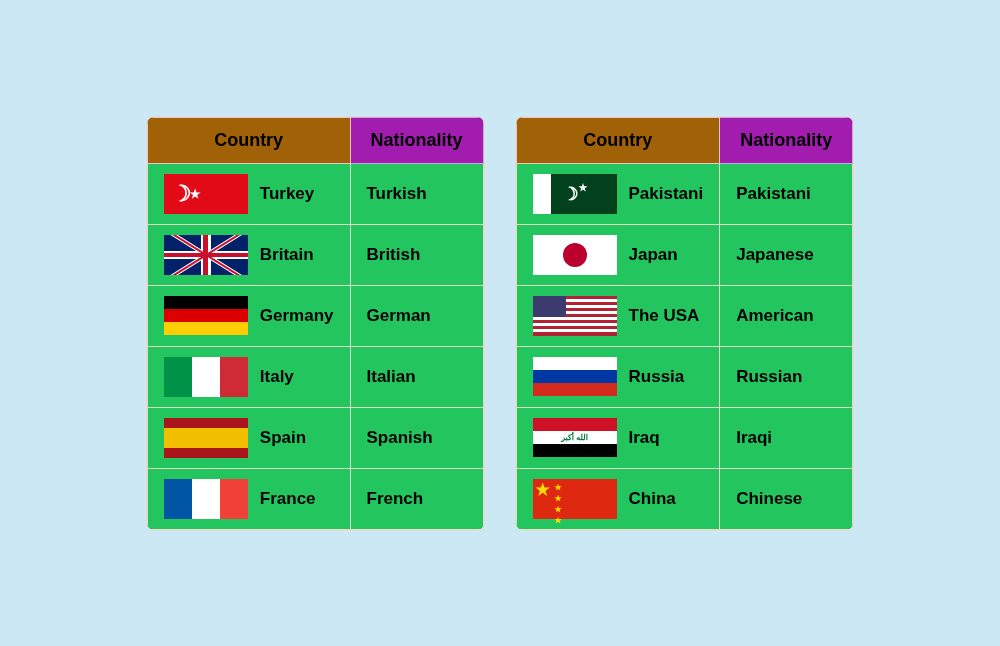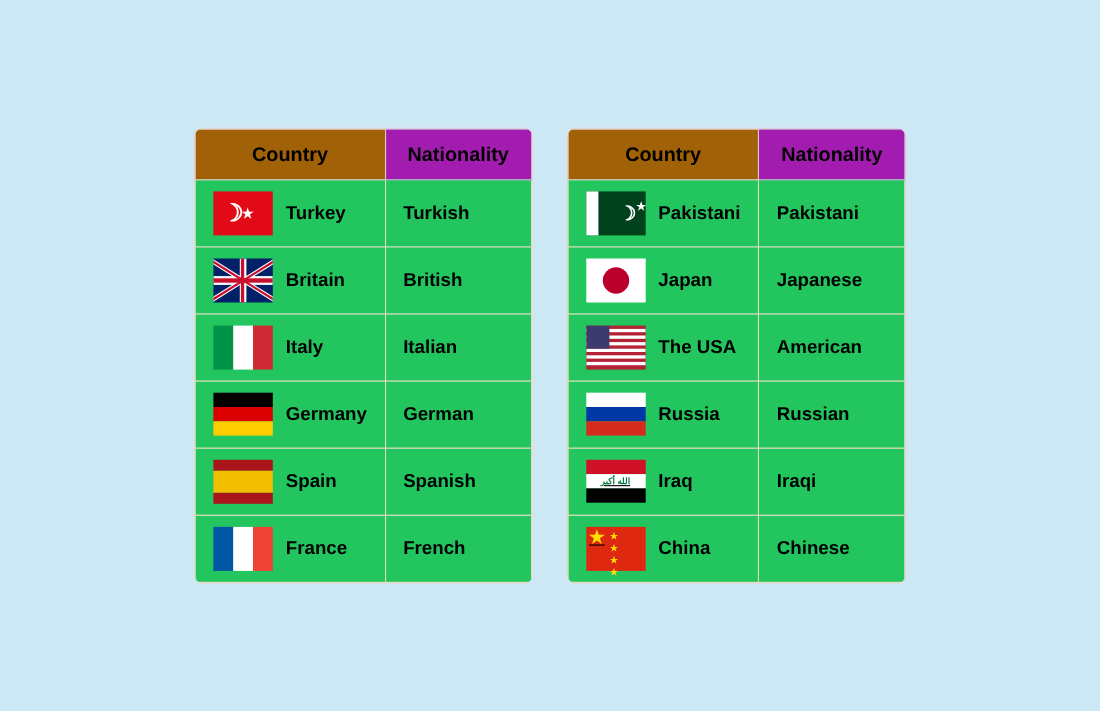--- a/index.html
+++ b/index.html
@@ -53,25 +53,24 @@
       font-size: 17px;
       font-weight: bold;
     }
     .nationality-cell {
       font-size: 17px;
       font-weight: bold;
       text-align: left;
       white-space: nowrap;
     }
     .flag {
-      width: 54px;
+      width: 84px;
       height: 40px;
       display: inline-block;
       flex-shrink: 0;
-      text-decoration: underline;
     }
 
     
     .flag-turkey {
       background: #E30A17;
       position: relative;
       display: flex;
       align-items: center;
       justify-content: center;
     }
@@ -358,43 +357,43 @@
               </div>
               <span>Britain</span>
             </div>
           </td>
           <td class="nationality-cell">British</td>
         </tr>
 
         <tr>
           <td>
             <div class="flag-cell">
+              <div class="flag flag-germany">
+                <div class="stripe stripe-black"></div>
+                <div class="stripe stripe-red"></div>
+                <div class="stripe stripe-gold"></div>
+              </div>
+              <span>Germany</span>
+            </div>
+          </td>
+          <td class="nationality-cell">German</td>
+        </tr>
+
+        <tr>
+          <td>
+            <div class="flag-cell">
               <div class="flag flag-italy">
                 <div class="stripe stripe-green"></div>
                 <div class="stripe stripe-white"></div>
                 <div class="stripe stripe-red"></div>
               </div>
               <span>Italy</span>
             </div>
           </td>
           <td class="nationality-cell">Italian</td>
-        </tr>
-
-        <tr>
-          <td>
-            <div class="flag-cell">
-              <div class="flag flag-germany">
-                <div class="stripe stripe-black"></div>
-                <div class="stripe stripe-red"></div>
-                <div class="stripe stripe-gold"></div>
-              </div>
-              <span>Germany</span>
-            </div>
-          </td>
-          <td class="nationality-cell">German</td>
         </tr>
 
         <tr>
           <td>
             <div class="flag-cell">
               <div class="flag flag-spain">
                 <div class="stripe stripe-red"></div>
                 <div class="stripe stripe-yellow"></div>
                 <div class="stripe stripe-red2"></div>
               </div>

